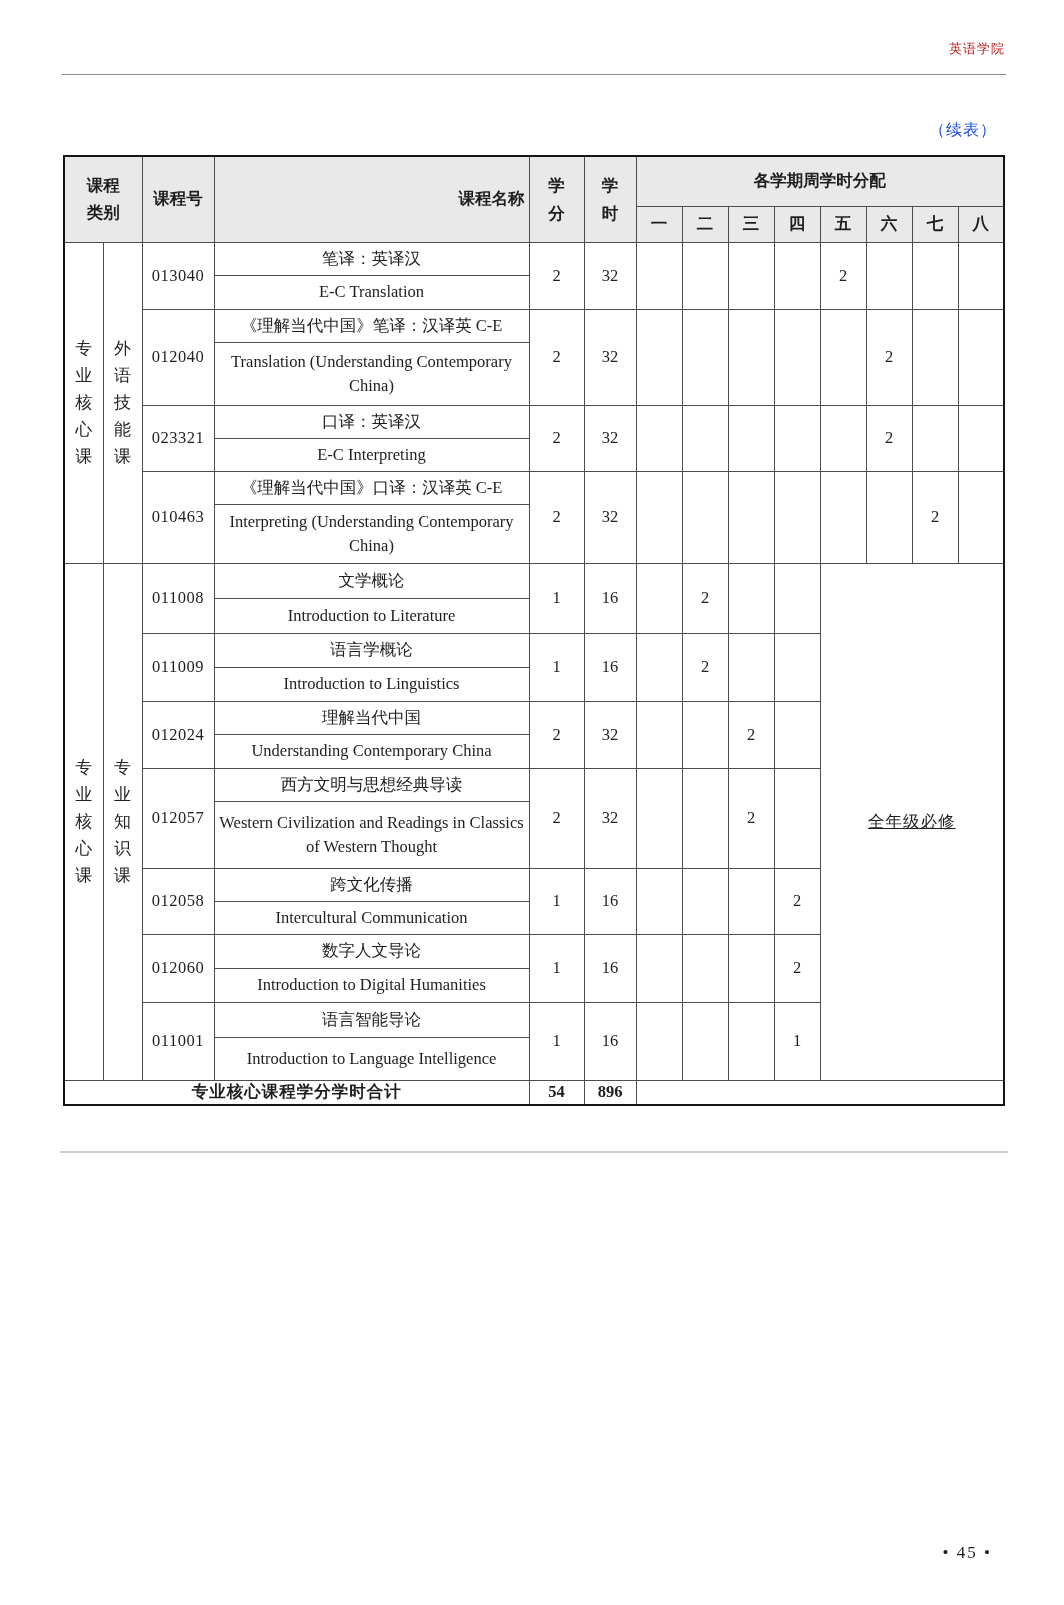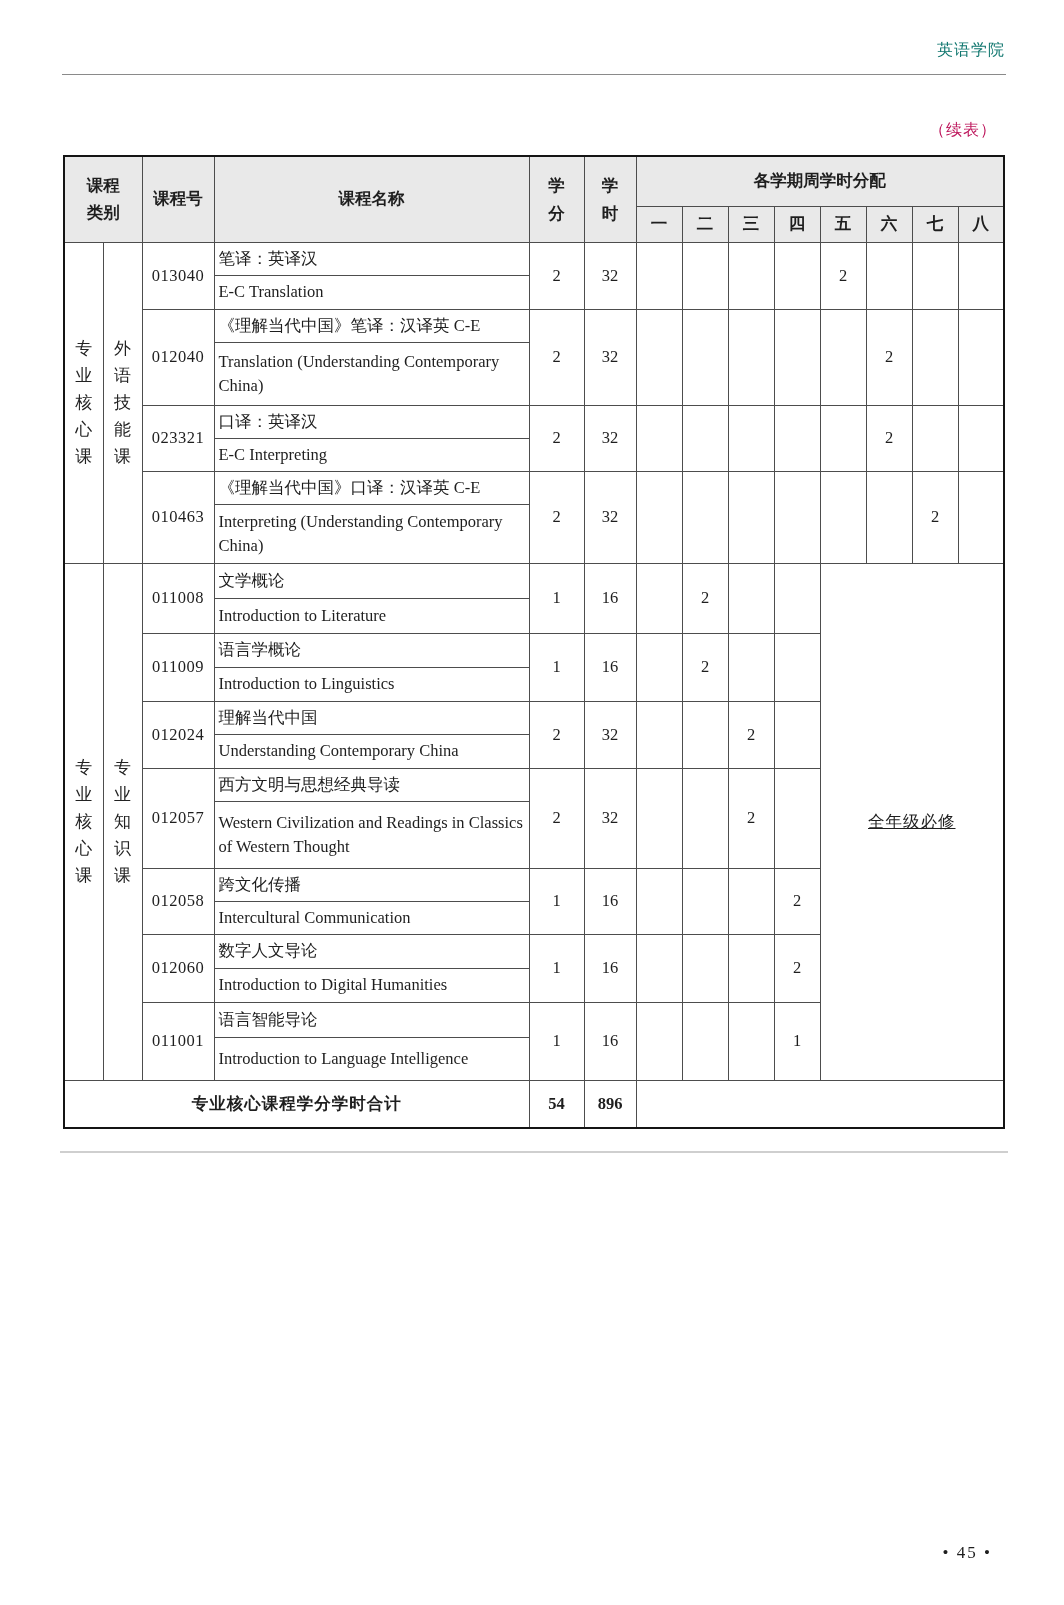--- a/index.html
+++ b/index.html
@@ -2,50 +2,50 @@
 <html><head>
 <meta charset="utf-8">
 <style>
   html,body{margin:0;padding:0;}
   body{
     width:1064px;height:1605px;position:relative;background:#ffffff;
     font-family:"Liberation Serif","DejaVu Serif",serif;color:#1e1e1e;
     -webkit-font-smoothing:antialiased;
   }
   .page-header-right{
-    position:absolute;top:40px;right:59px;font-size:16px;color:#0f766e;
+    position:absolute;top:40px;right:59px;font-size:13px;color:#b91c1c;
     font-family:"Liberation Sans","DejaVu Sans",sans-serif;letter-spacing:1px;
   }
   .header-rule{position:absolute;top:74px;left:62px;width:944px;height:1px;background:#8a8a8a;}
   .continued-note{
-    position:absolute;top:120px;right:67px;font-size:16px;color:#be185d;letter-spacing:1px;
+    position:absolute;top:120px;right:67px;font-size:16px;color:#1d4ed8;letter-spacing:1px;
   }
   table.curriculum{
     position:absolute;top:155px;left:63px;border-collapse:collapse;table-layout:fixed;
     width:942px;border:2.5px solid #141414;
   }
   table.curriculum td{
     border:1px solid #4d4d4d;padding:0 4px;vertical-align:middle;
     overflow:hidden;font-size:16.5px;color:#1e1e1e;
   }
   td.hdr{
     background:#e9e9e9;text-align:center;
     font-family:"Liberation Sans","DejaVu Sans",sans-serif;font-weight:bold;
     font-size:16px;color:#1c1c1c;
   }
-  td.hdr-name{text-align:center;padding-left:12px;}
+  td.hdr-name{text-align:right;padding-left:12px;}
   .w2{display:inline-block;width:2.3em;line-height:1.65;text-align:center;}
   .w1{display:inline-block;width:1.15em;line-height:1.7;text-align:center;}
   td.cat{text-align:center;padding:0;}
   .vstack{
     display:inline-block;width:1.15em;line-height:1.6;text-align:center;
     font-size:17px;color:#222;font-family:"Liberation Serif","DejaVu Serif",serif;
   }
   td.code{text-align:center;font-size:17px;letter-spacing:0.5px;}
-  td.name{text-align:left;padding-left:10px;padding-right:8px;line-height:1.45;}
+  td.name{text-align:center;padding-left:10px;padding-right:8px;line-height:1.45;}
   td.num{text-align:center;font-size:17px;}
   td.sem{text-align:center;font-size:16px;padding:0 1px;}
   td.merged-note{text-align:center;font-size:16.5px;letter-spacing:1px;text-decoration:underline;}
   td.total-label{
     text-align:center;font-family:"Liberation Sans","DejaVu Sans",sans-serif;
     font-weight:bold;font-size:17px;letter-spacing:1px;
   }
   td.bold{font-weight:bold;}
   .table-shadow{position:absolute;top:1151px;left:60px;width:948px;height:2px;background:#cfcfcf;}
   .page-number{
@@ -265,21 +265,21 @@
     <td class="num" rowspan="2">16</td>
     <td class="sem" rowspan="2"></td>
     <td class="sem" rowspan="2"></td>
     <td class="sem" rowspan="2"></td>
     <td class="sem" rowspan="2">1</td>
   </tr>
   <tr style="height:43px">
         <td class="name">Introduction to Language Intelligence</td>
       </tr>
 
-  <tr style="height:48px">
+  <tr style="height:25px">
     <td class="total-label" colspan="4">专业核心课程学分学时合计</td>
     <td class="num bold">54</td>
     <td class="num bold">896</td>
     <td colspan="8"></td>
   </tr>
 </tbody>
   </table>
 
 <div class="table-shadow"></div>
 <div class="page-number">• 45 •</div>

